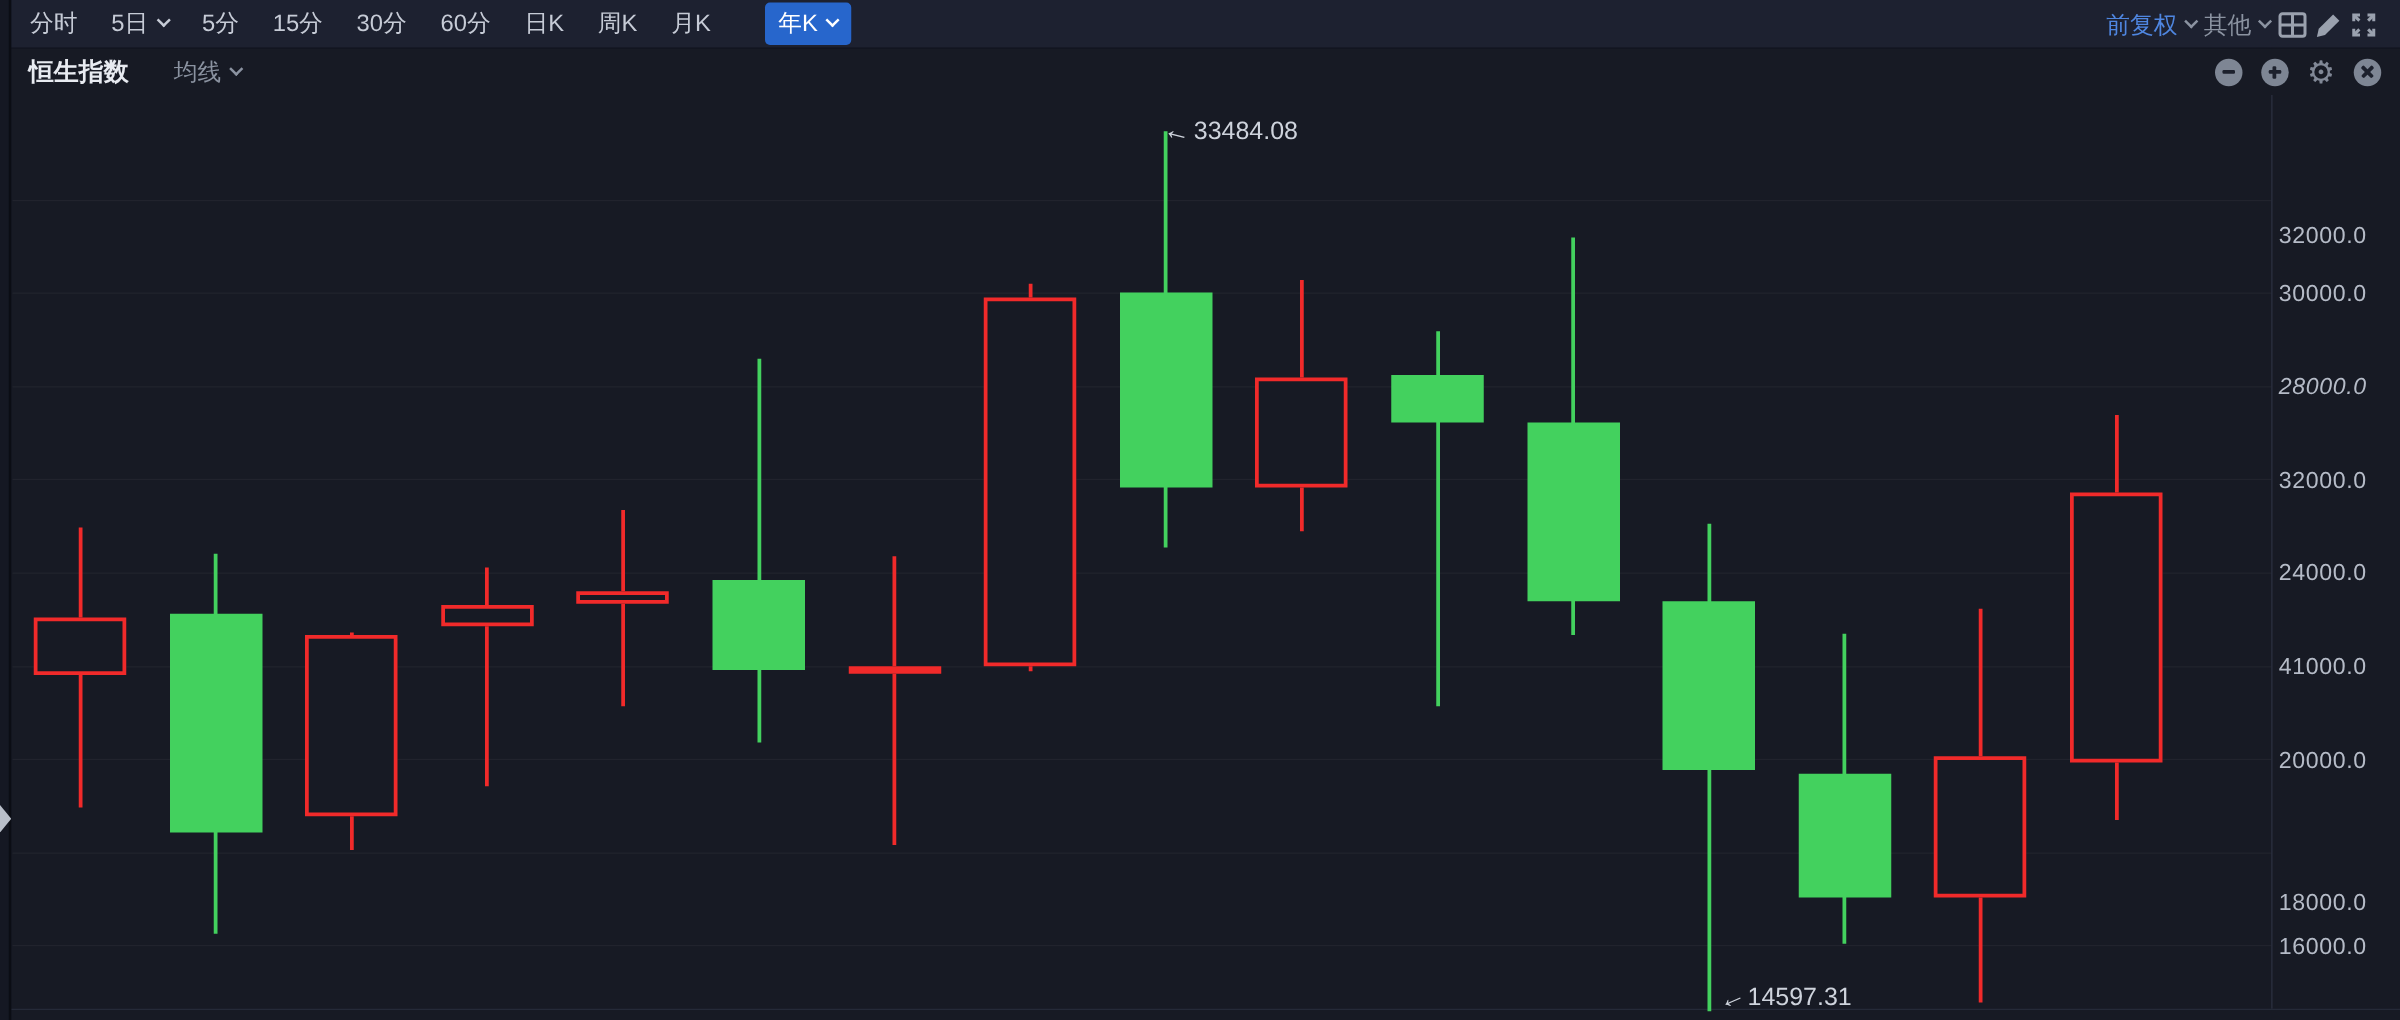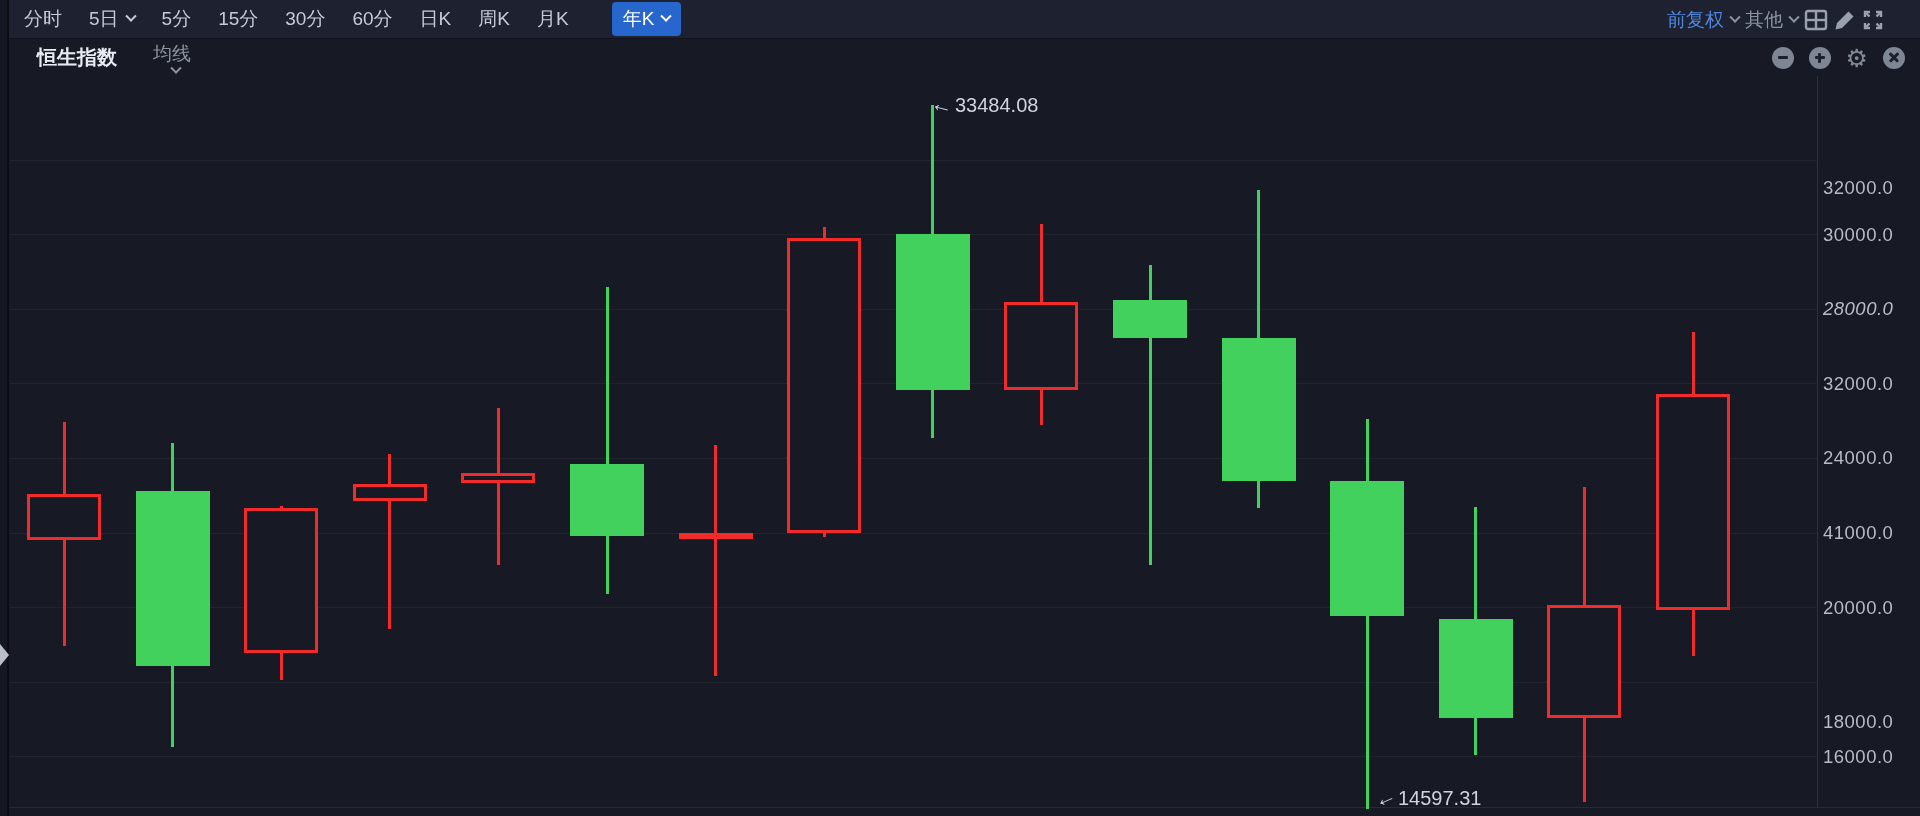--- a/index.html
+++ b/index.html
@@ -10,37 +10,37 @@
   
   .row1 { position:absolute; left:0; top:0; width:1920px; height:39px;
           background:#1d2130; border-bottom:1px solid #10131d;
           display:flex; align-items:center; }
   .intervals { display:flex; align-items:center; gap:27px; padding-left:24px; }
   .iv { color:#c6cbd6; font-size:19px; cursor:default; display:flex; align-items:center; white-space:nowrap; }
   .iv .chev { margin-left:8px; }
   .iv.active { background:#2766cc; color:#ffffff; border-radius:4px;
                padding:4px 11px; margin-left:16px; }
   .row1-right { position:absolute; right:0; top:0; height:39px;
-                display:flex; align-items:center; gap:6px; padding-right:36px; }
+                display:flex; align-items:center; gap:6px; padding-right:18px; }
   .dd { display:flex; align-items:center; font-size:19px; white-space:nowrap; }
   .dd .chev { margin-left:7px; color:#8b93a1; }
   .dd.blue { color:#4f86e0; }
   .dd.gray { color:#8b93a1; }
   .icon-btn { color:#9aa1ae; display:flex; align-items:center; justify-content:center; }
 
   .chev { display:inline-block; width:8px; height:8px;
           border-right:2px solid currentColor; border-bottom:2px solid currentColor;
           transform:rotate(45deg) translate(-2px,-2px); }
   .chev.white { color:#ffffff; }
 
   
   .row2 { position:absolute; left:9px; top:39px; width:1911px; height:37px;
           display:flex; align-items:center; }
-  .sym { color:#e8ebf1; font-size:20px; font-weight:700; margin-left:28px; }
-  .ma  { display:flex; align-items:center; color:#8b93a1; font-size:19px; margin-left:36px;flex-direction:column; }
+  .sym { color:#e8ebf1; font-size:20px; font-weight:700; margin-left:14px; }
+  .ma  { display:flex; align-items:center; color:#8b93a1; font-size:19px; margin-left:36px; }
   .ma .chev { margin-left:8px; }
   .row2-right { position:absolute; right:0; top:0; height:37px;
                 display:flex; align-items:center; gap:15px; padding-right:15px; }
   .circ { position:relative; width:22px; height:22px; border-radius:50%; background:#7e8694; }
   .circ .bar { position:absolute; background:#1d212d; border-radius:1px; }
   .circ .h { width:10px; height:3px; left:6px; top:9.5px; }
   .circ .v { width:3px; height:10px; left:9.5px; top:6px; }
   .circ .x1 { width:12px; height:2.6px; left:5px; top:9.7px; transform:rotate(45deg); }
   .circ .x2 { width:12px; height:2.6px; left:5px; top:9.7px; transform:rotate(-45deg); }
   .gear { color:#818896; font-size:25px; line-height:22px; }

